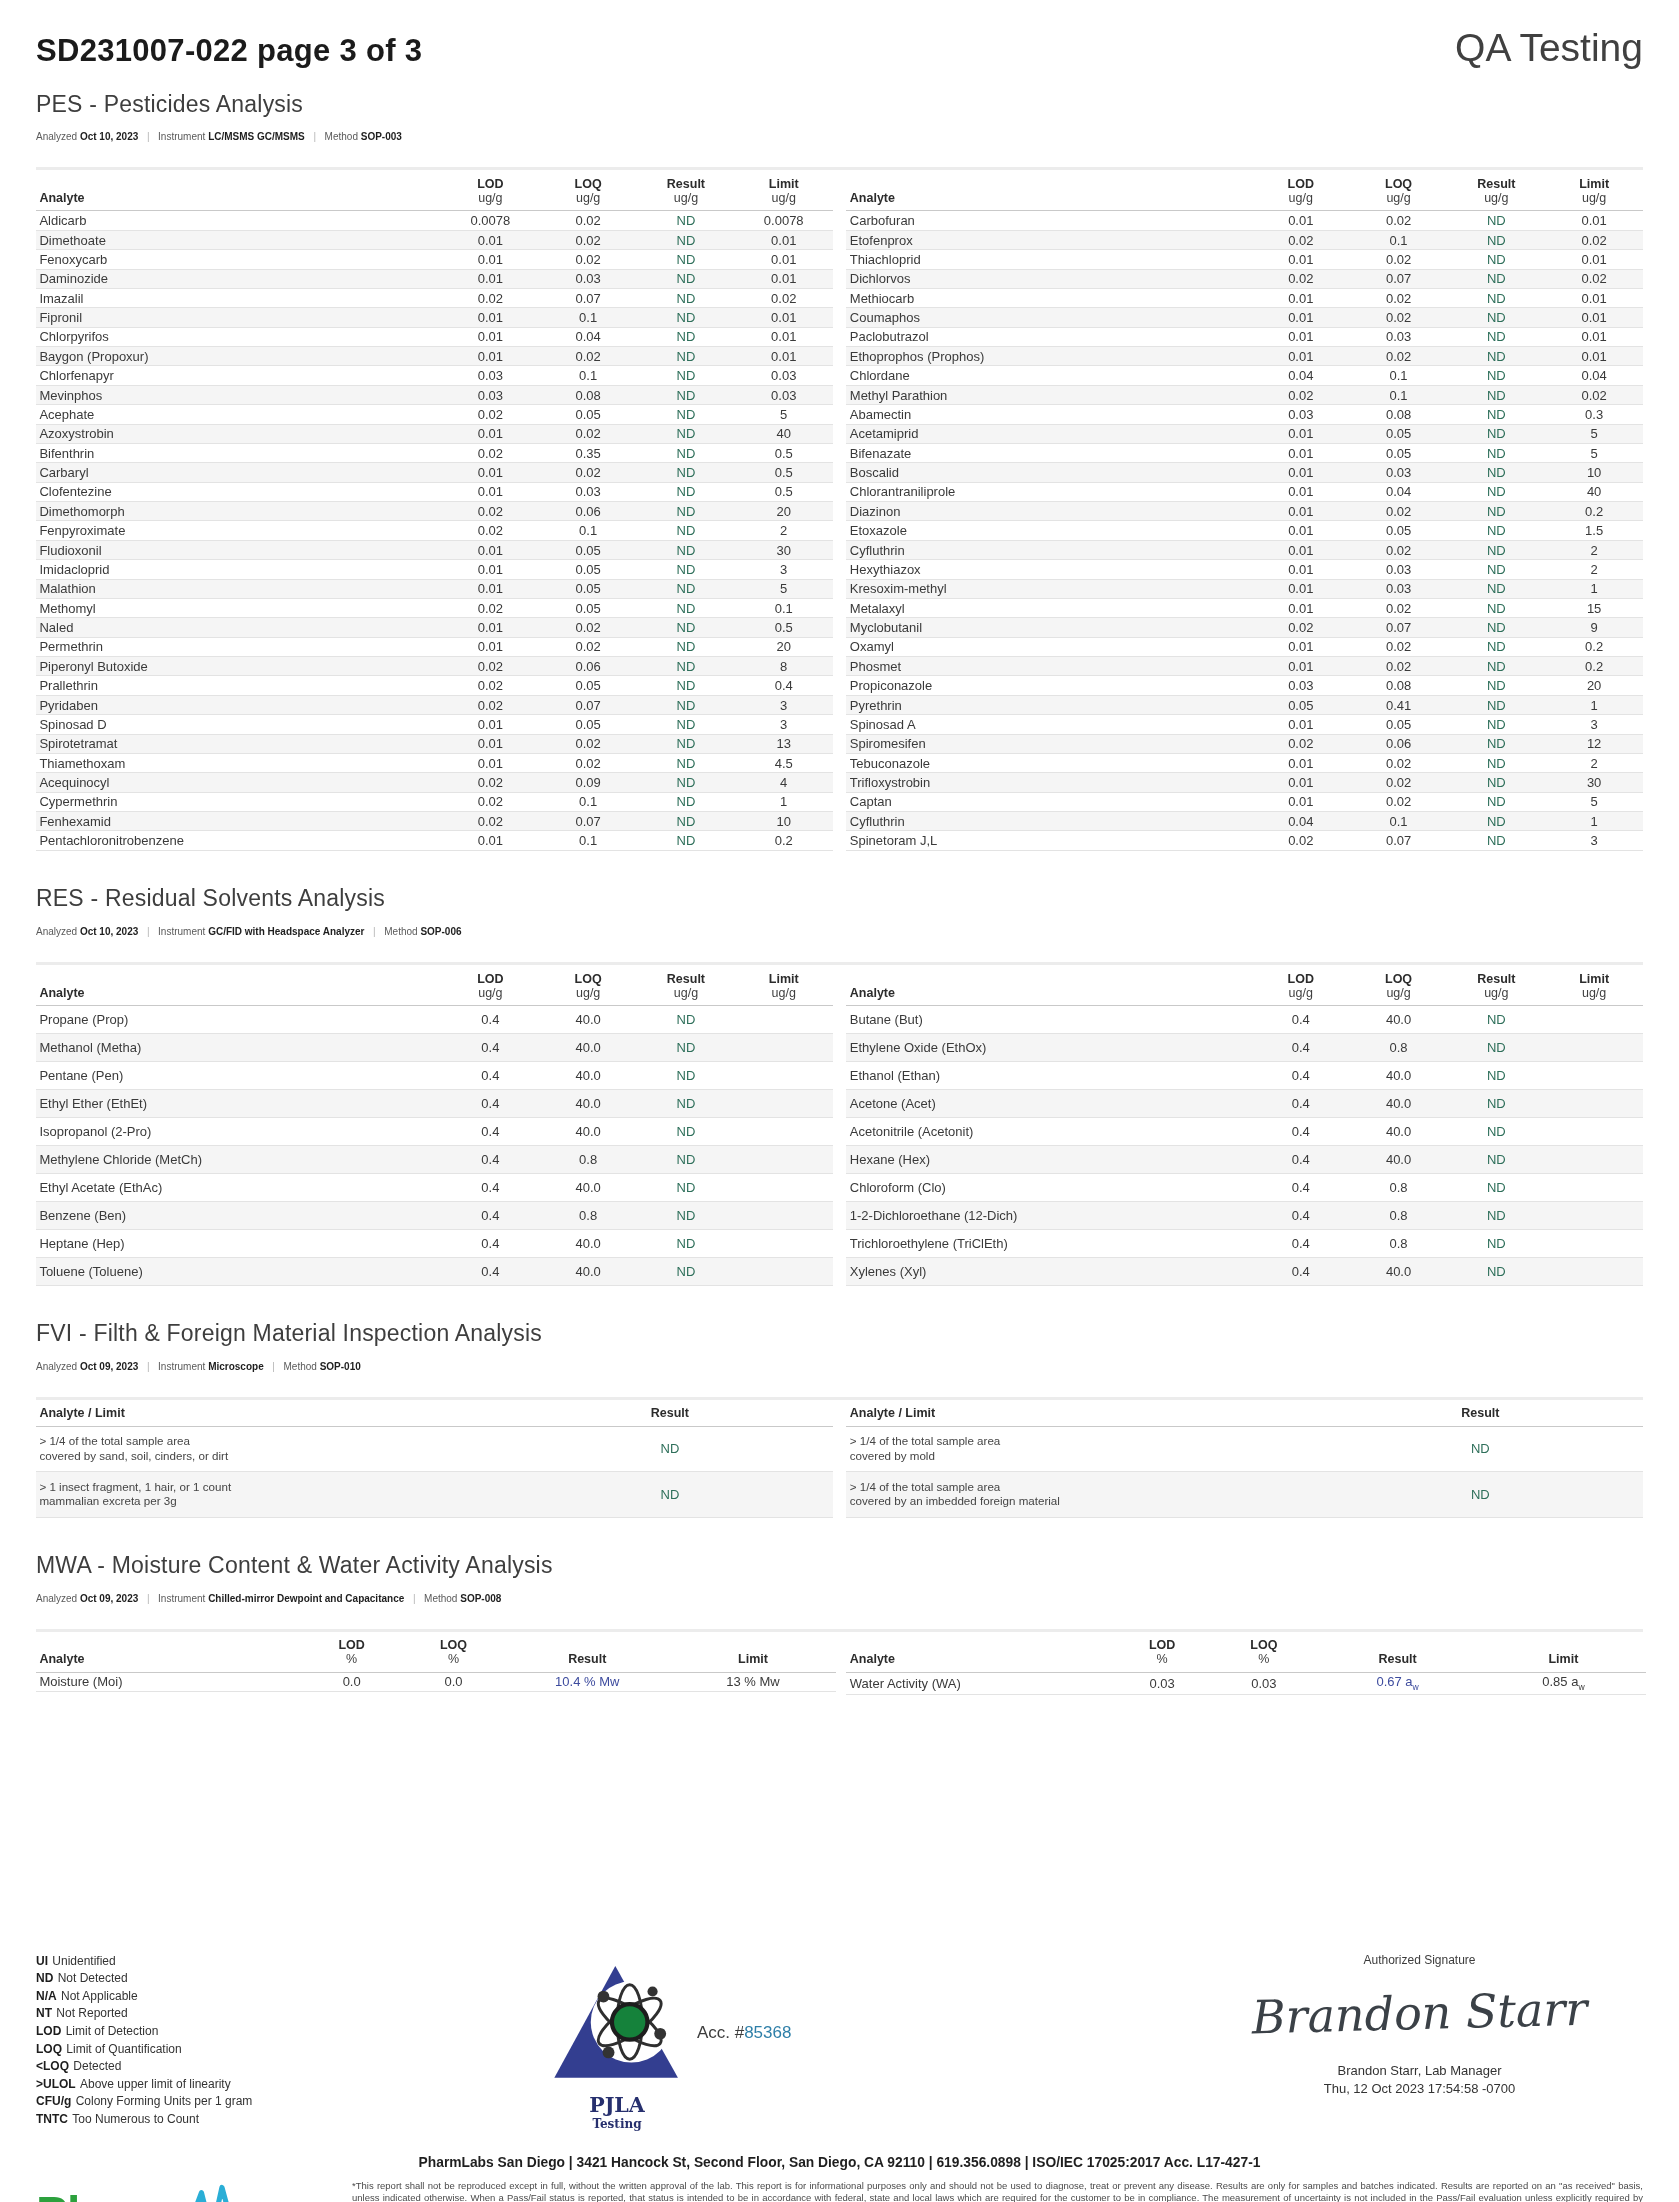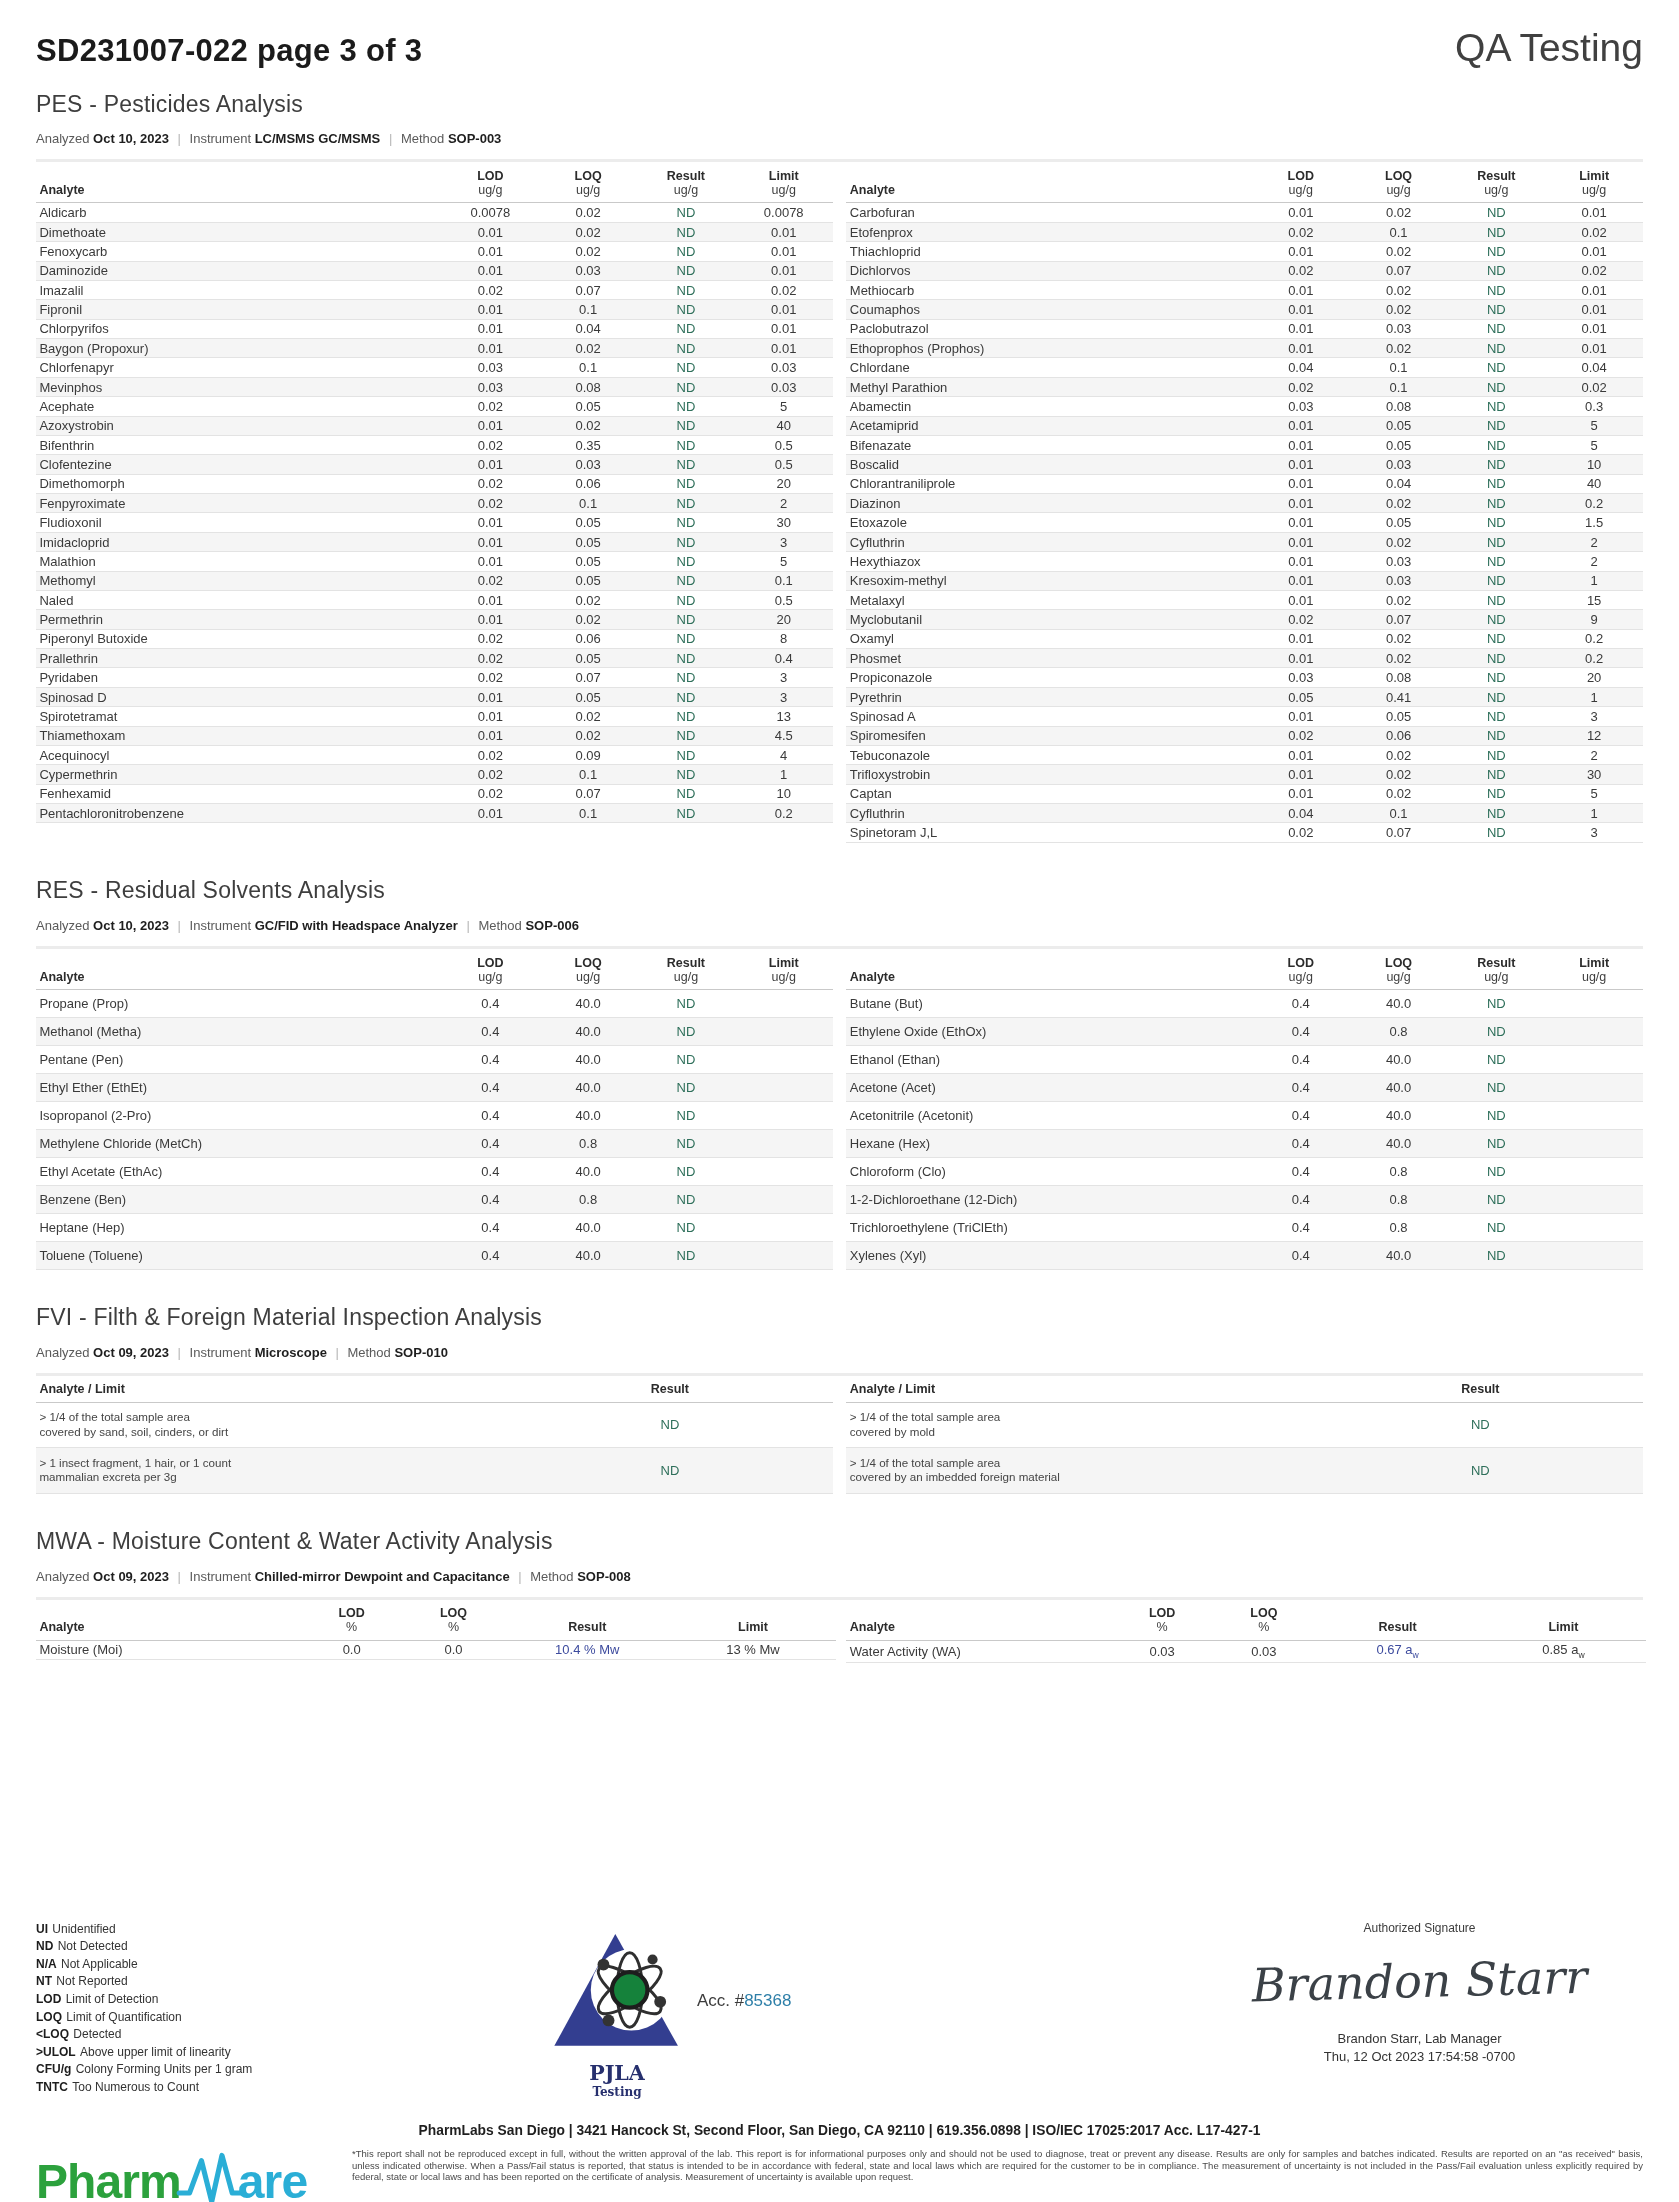--- a/index.html
+++ b/index.html
@@ -6,21 +6,21 @@
   body{width:1679px;height:2203px;overflow:hidden;font-family:"Liberation Sans",sans-serif;color:#3a3a3a}
   .page{padding:26px 36px 0}
   
   .hdr{display:flex;justify-content:space-between;align-items:baseline;margin-bottom:20.6px}
   .hdr .t{font-size:31px;font-weight:700;color:#1b1b1b;letter-spacing:0.3px}
   .hdr .qa{font-size:39px;font-weight:400;color:#404040}
   
   .sec{margin-top:34px}
   .sec.first{margin-top:0}
   .sec h2{font-size:23px;font-weight:400;color:#3e3e3e;margin:0 0 13.8px;letter-spacing:0.2px}
-  .meta{font-size:13px;color:#5a5a5a;padding-bottom:13px;border-bottom:3.4px solid #ececec}
+  .meta{font-size:10px;color:#5a5a5a;padding-bottom:25px;border-bottom:3.4px solid #ececec}
   .meta b{color:#1e1e1e}
   .meta .sep{color:#b5b5b5;margin:0 8.6px}
   
   .cols{display:flex;gap:13.8px}
   .half{flex:1 1 0;min-width:0}
   table{width:100%;border-collapse:collapse;table-layout:fixed}
   th{font-size:12.5px;color:#2c2c2c;font-weight:700;padding:6.9px 3.4px 5.2px;vertical-align:bottom;text-align:center}
   th.ta{text-align:left}
   th .unit{font-weight:400;color:#3f3f3f}
   thead tr{border-bottom:1.7px solid #c9c9c9}
@@ -187,20 +187,27 @@
                 <td class="tn">40</td>
               </tr>
               <tr>
                 <td>Bifenthrin</td>
                 <td class="tn">0.02</td>
                 <td class="tn">0.35</td>
                 <td class="tn nd">ND</td>
                 <td class="tn">0.5</td>
               </tr>
               <tr>
+                <td>Carbaryl</td>
+                <td class="tn">0.01</td>
+                <td class="tn">0.02</td>
+                <td class="tn nd">ND</td>
+                <td class="tn">0.5</td>
+              </tr>
+              <tr>
                 <td>Clofentezine</td>
                 <td class="tn">0.01</td>
                 <td class="tn">0.03</td>
                 <td class="tn nd">ND</td>
                 <td class="tn">0.5</td>
               </tr>
               <tr>
                 <td>Dimethomorph</td>
                 <td class="tn">0.02</td>
                 <td class="tn">0.06</td>

